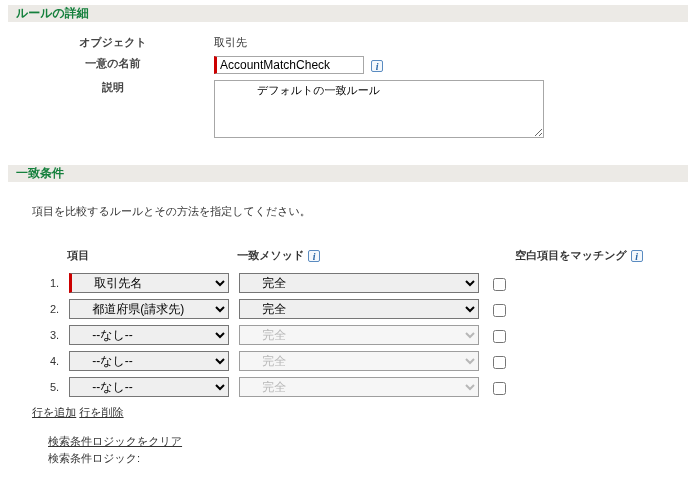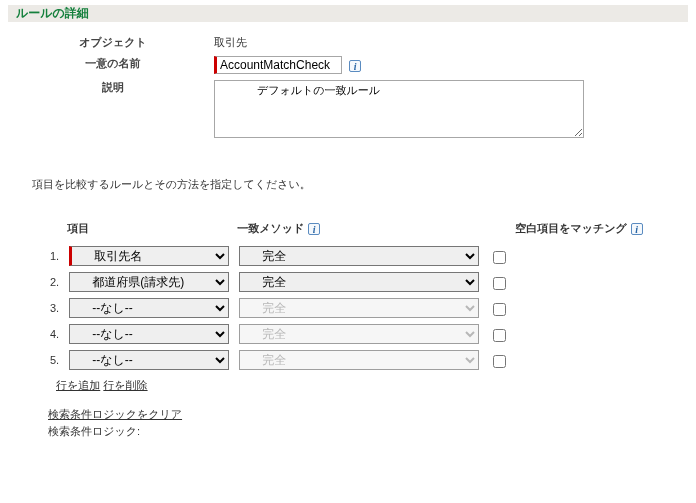--- a/index.html
+++ b/index.html
@@ -69,53 +69,54 @@
   .crit-table { margin-left: 12px; }
   .crit-head th { text-align: left; font-weight: bold; padding: 3px 6px 6px 2px; font-size: 11px; }
   .crit-table td { padding: 2px 4px; vertical-align: middle; }
   .rownum { text-align: right; padding-right: 2px; }
   .fld-col select { width: 160px; }
   .meth-col select { width: 240px; }
   .blank-col { text-align: left; padding-left: 30px; }
   .blank-col input { transform: translateY(1px); }
   .required-left { border-left: 3px solid #c00 !important; }
   select:disabled { color: #9a9a9a; background: #f3f3f3; }
-  .row-actions { margin: 4px 0 14px 24px; }
+  .row-actions { margin: 4px 0 14px 0; }
   .linklike { color: #333; text-decoration: underline; cursor: pointer; font-size: 11px; }
   .logic-block { margin-left: 16px; }
 </style>
 </head>
 <body>
 
 <div class="page">
 
   <div class="section-header">ルールの詳細</div>
 
   <div class="form-grid">
     <div class="form-row">
       <div class="form-label">オブジェクト</div>
       <div class="form-value">取引先</div>
     </div>
     <div class="form-row">
       <div class="form-label">一意の名前</div>
       <div class="form-value required-bar">
-        <input type="text" style="width: 128px;" value="AccountMatchCheck">
+        <input type="text" style="width: 150px;" value="AccountMatchCheck">
         <span class="info-icon">i</span>
       </div>
     </div>
     <div class="form-row">
       <div class="form-label">説明</div>
       <div class="form-value">
-        <textarea style="width: 370px; height: 58px; padding-left: 42px;">デフォルトの一致ルール</textarea>
+        <textarea style="width: 330px; height: 58px; padding-left: 42px;">デフォルトの一致ルール</textarea>
       </div>
     </div>
   </div>
 
   <div style="height:22px"></div>
 
+  <div class="section-header">一致条件</div>
 
   <div class="section2-inner">
     <div class="help-text">項目を比較するルールとその方法を指定してください。</div>
 
     <table class="crit-table">
       <tbody>
           <tr class="crit-head">
         <th></th>
         <th class="fld-col">項目</th>
         <th class="meth-col">

